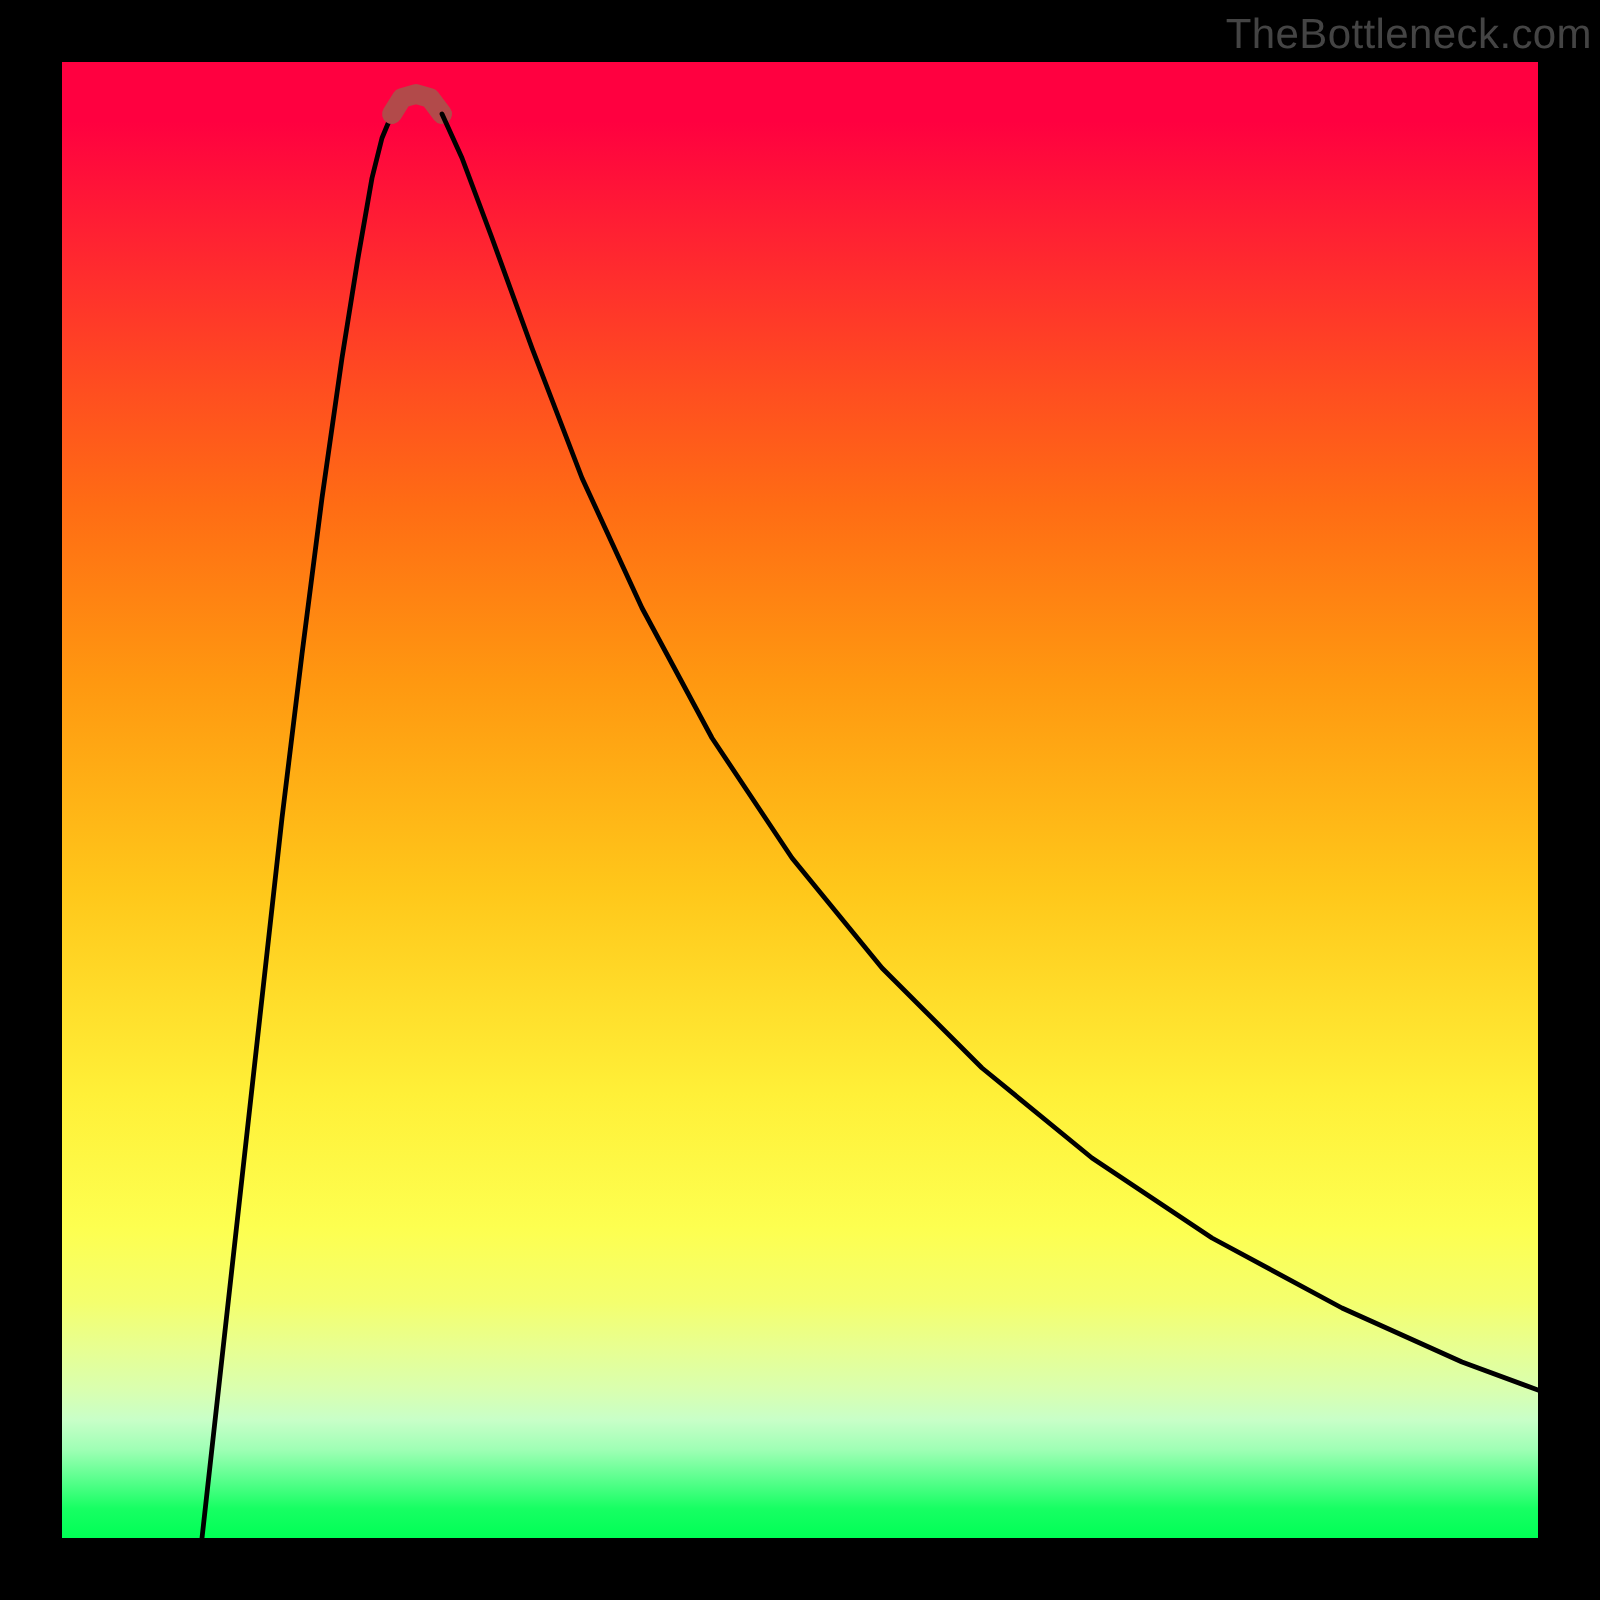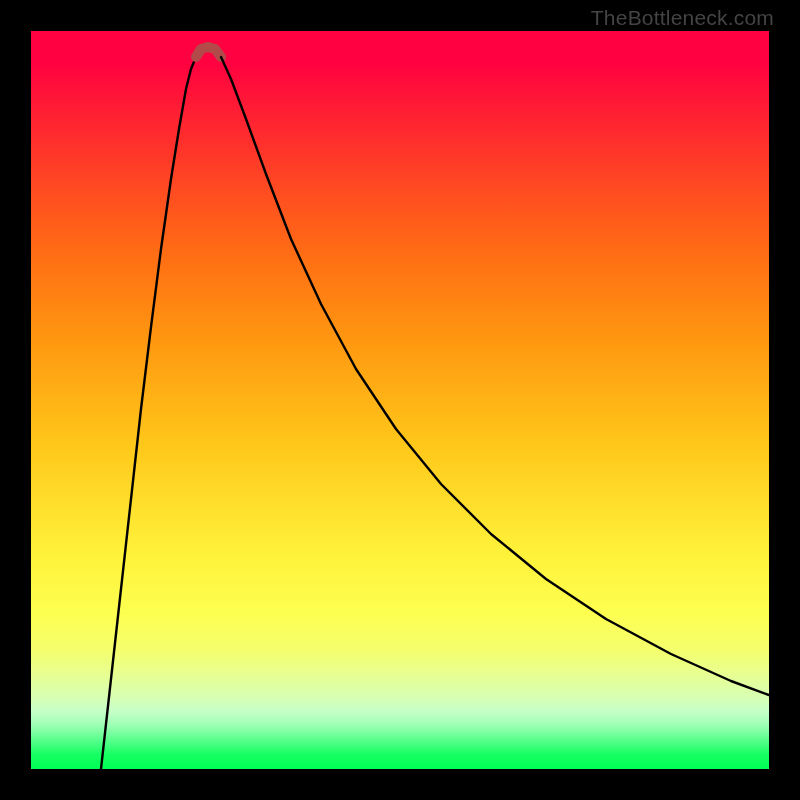--- a/index.html
+++ b/index.html
@@ -47,21 +47,21 @@
       #c8ffc8 92%,
       #9fffb5 94%,
       #5bff8e 96%,
       #17ff63 98%,
       #00ff55 100%
     );
   }
   .watermark {
     position: absolute;
     top: 6px;
-    right: 26px;
+    right: 4px;
     color: #444;
     font-size: 21px;
     letter-spacing: 0.2px;
     user-select: none;
   }
   svg.curve {
     position: absolute;
     inset: 0;
   }
 </style>

